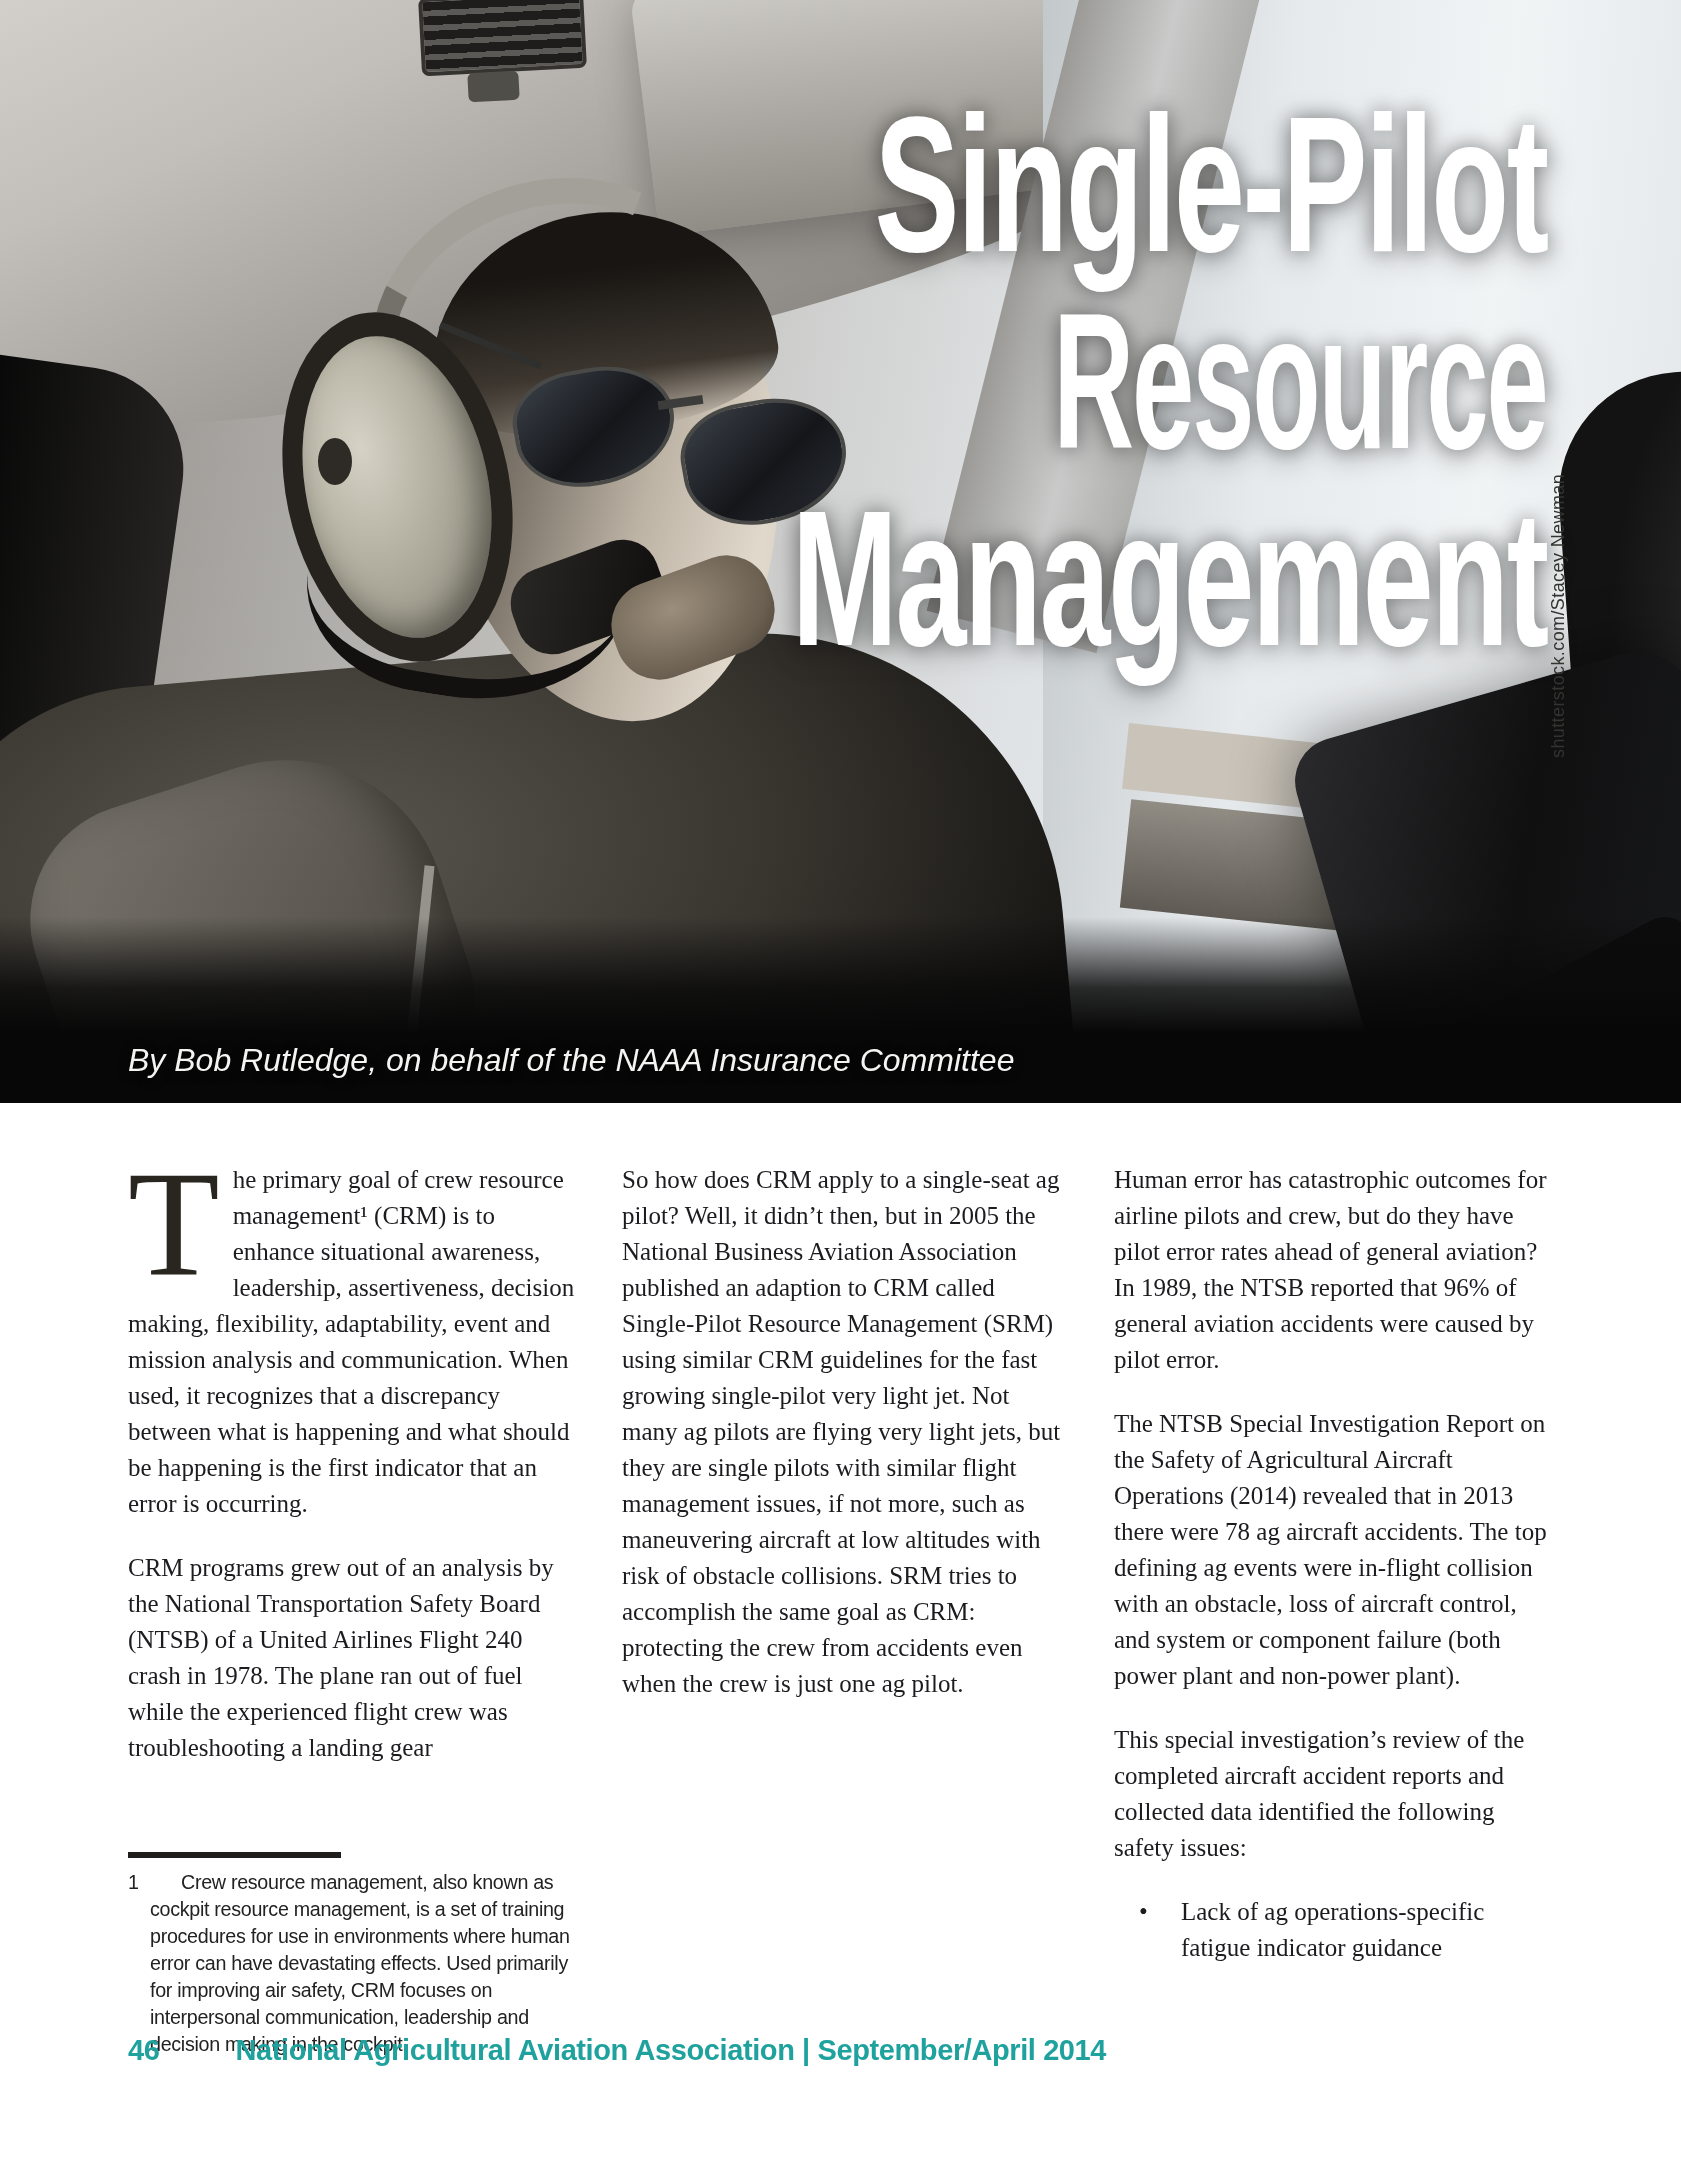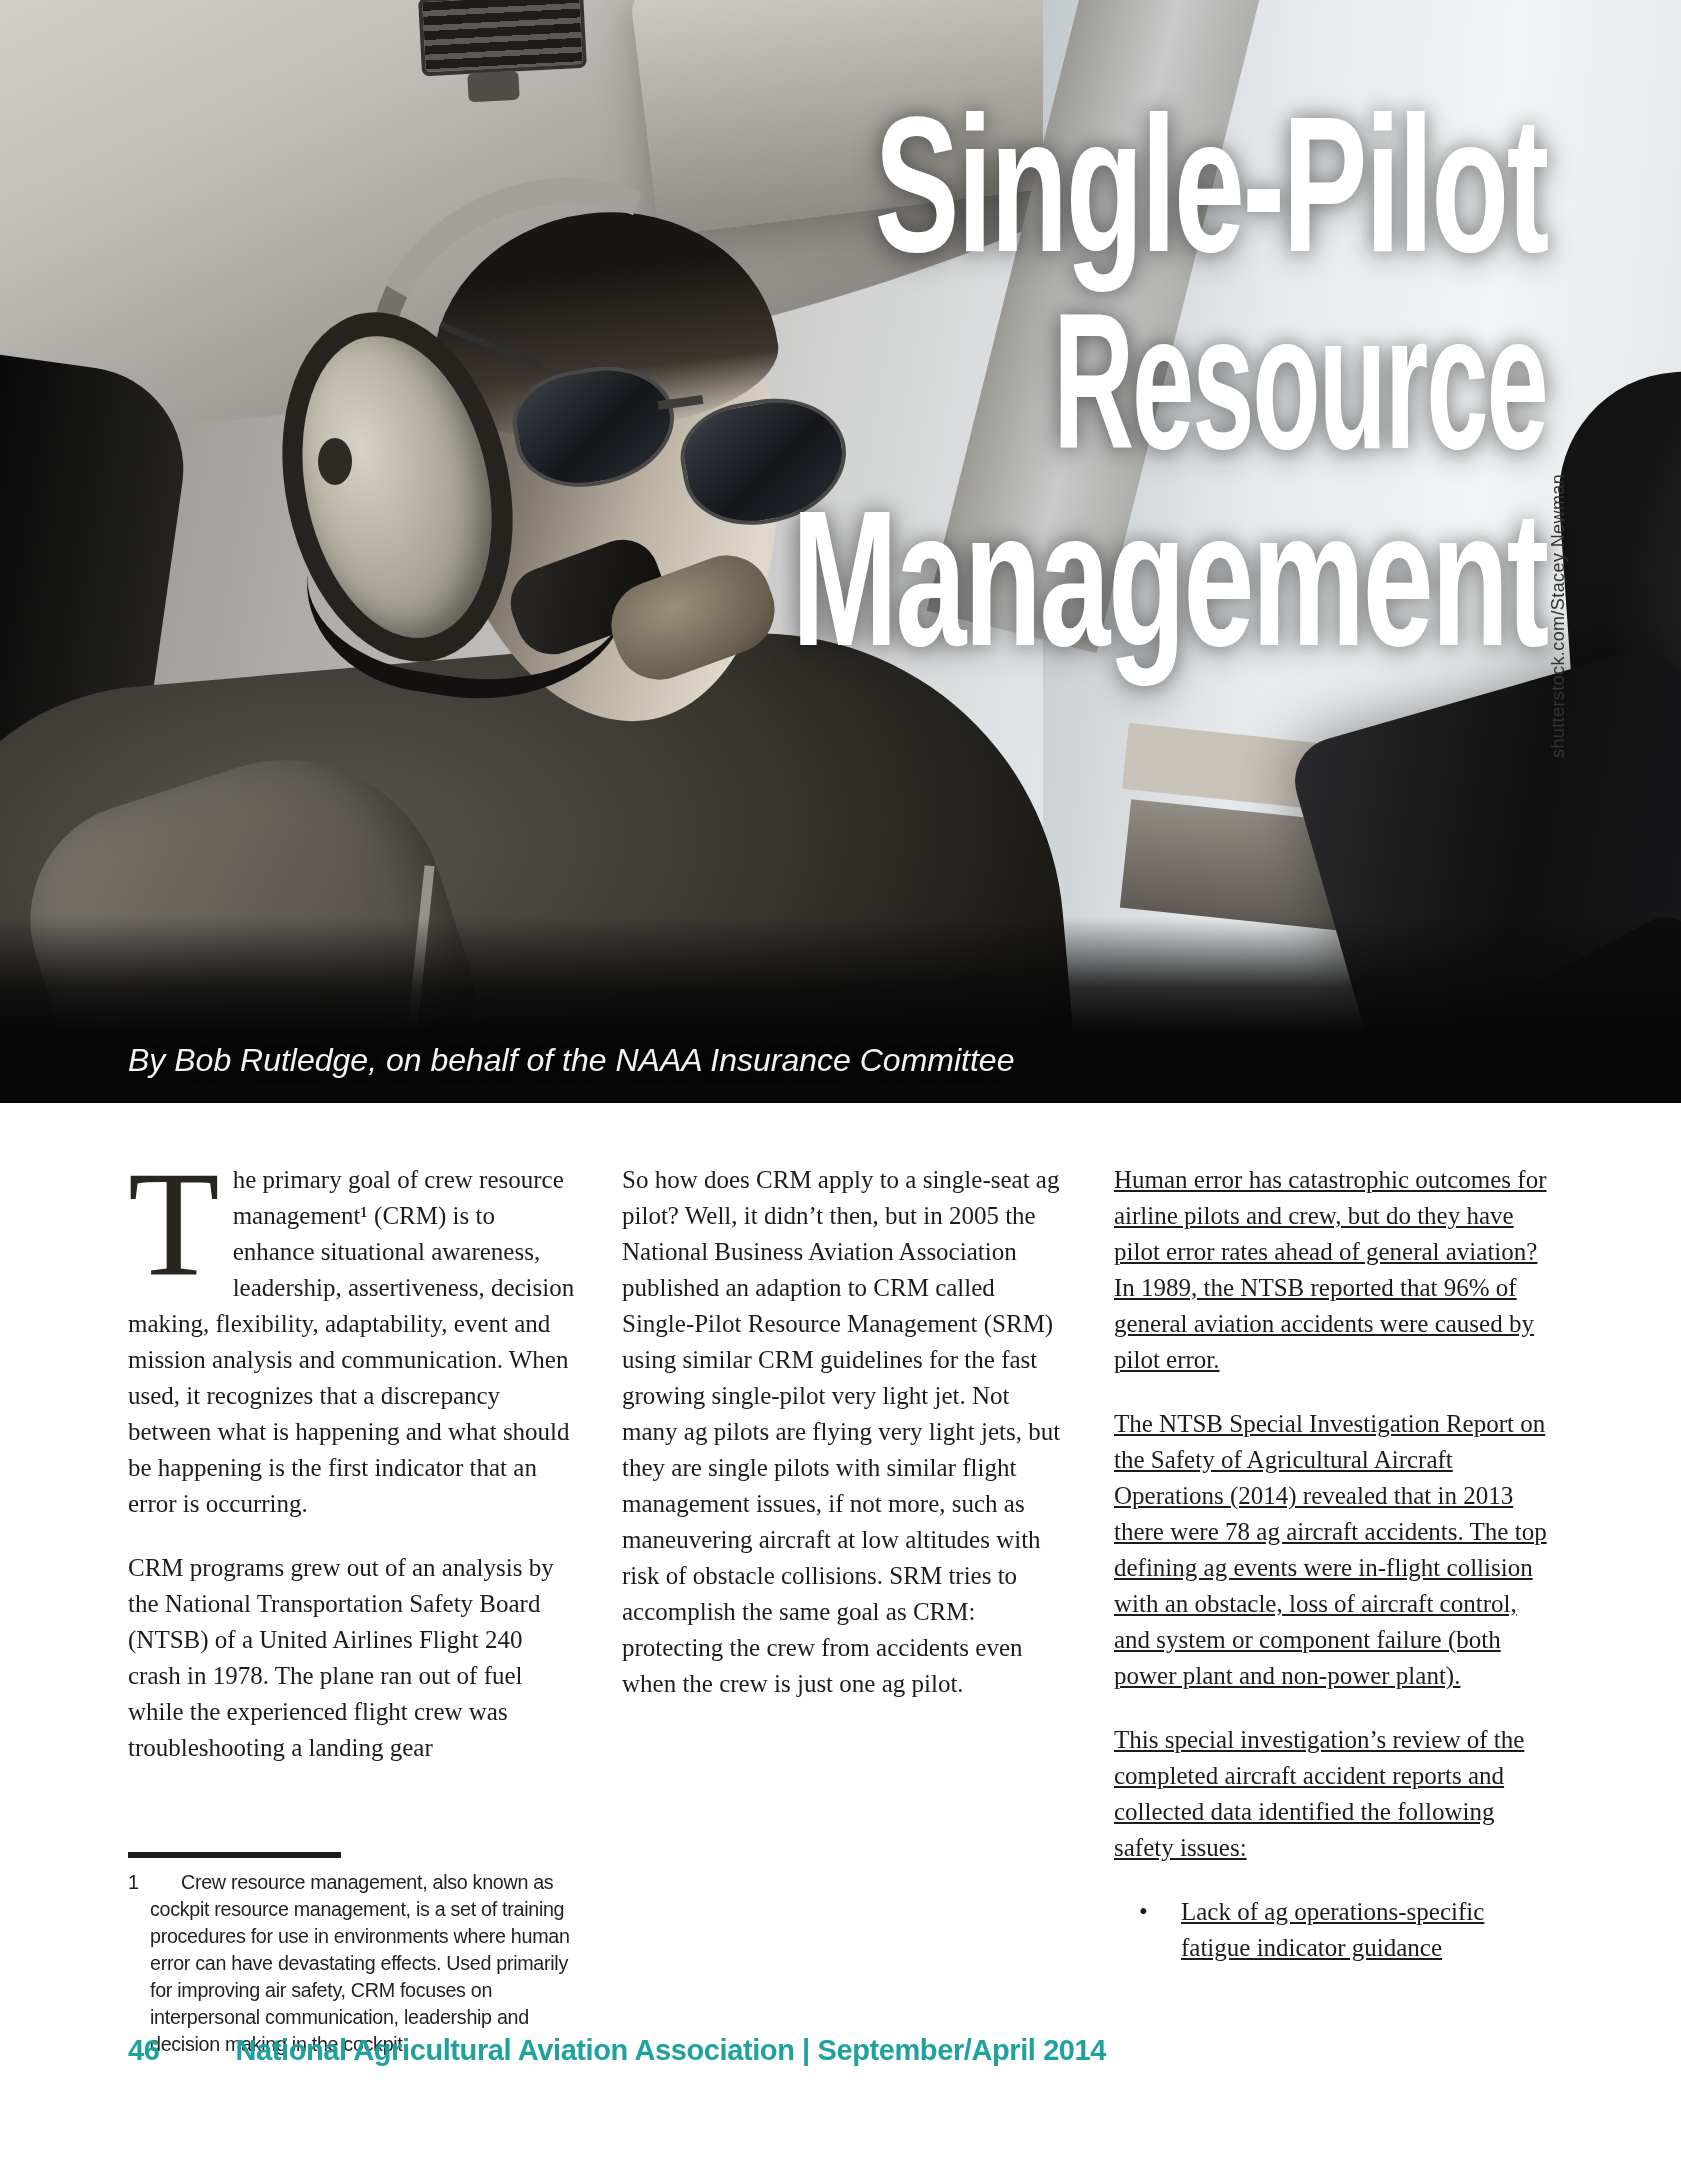--- a/index.html
+++ b/index.html
@@ -89,21 +89,21 @@
       font-family:"Liberation Sans",sans-serif;font-size:18px;color:#333330;letter-spacing:0.4px;}
   .byline{position:absolute;left:128px;top:1042px;z-index:6;
       font-family:"Liberation Sans",sans-serif;font-style:italic;font-size:32px;color:#f4f4f2;
       text-shadow:0 1.5px 10.2px rgba(0,0,0,.6);}
 
   
   .col{position:absolute;top:1162px;font-size:25px;line-height:36px;color:#1c1b1f;
        text-align:left;}
   .col1{left:128px;width:448px;}
   .col2{left:622px;width:447px;}
-  .col3{left:1114px;width:441px;text-decoration:underline;}
+  .col3{left:1114px;width:441px;}
   .col p{margin:0;}
   .col p + p{margin-top:28px;}
   .dropcap{float:left;font-size:150px;line-height:115px;padding:4.4px 13px 0 0;color:#29251f;}
   .bullet{position:relative;padding-left:67px;}
   .bullet-glyph{position:absolute;left:25px;top:0;}
 
   
   .footnote-block{position:absolute;left:128px;top:1852px;width:448px;}
   .fn-rule{width:213px;height:5.8px;background:#1f1e1c;margin:0 0 11.7px 0;}
   .fn{position:relative;margin:0;padding-left:22px;text-indent:31px;

